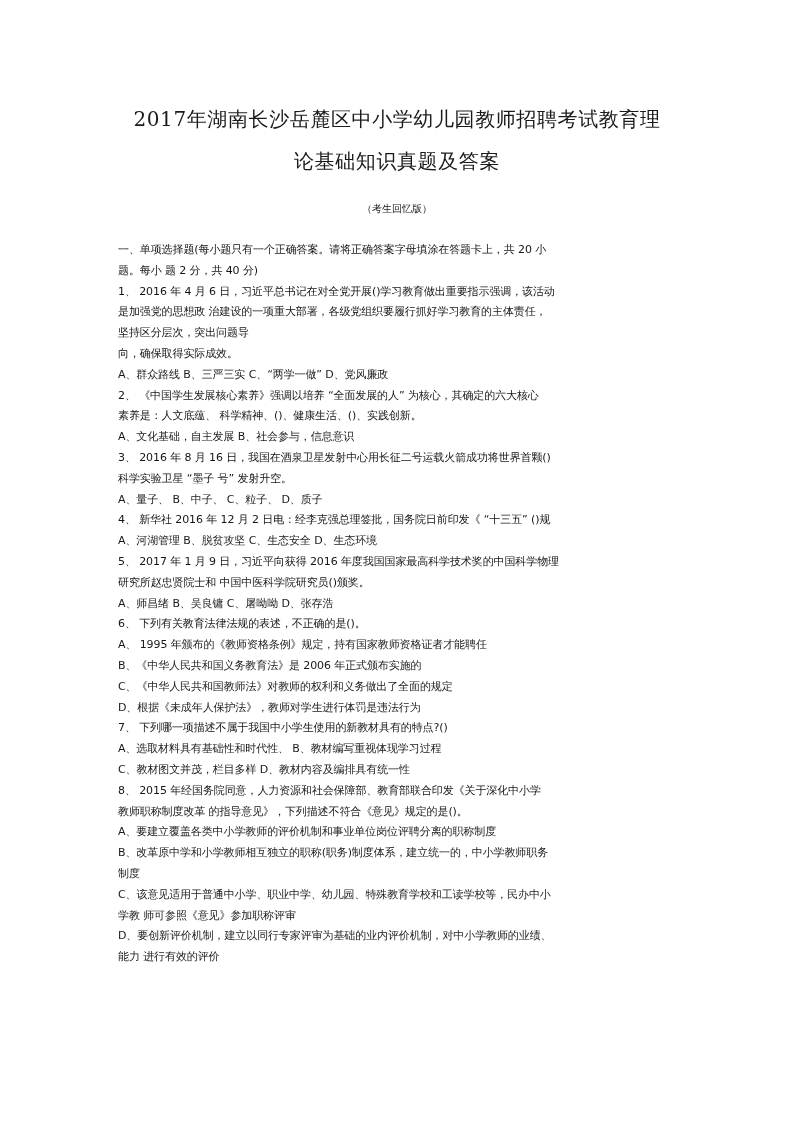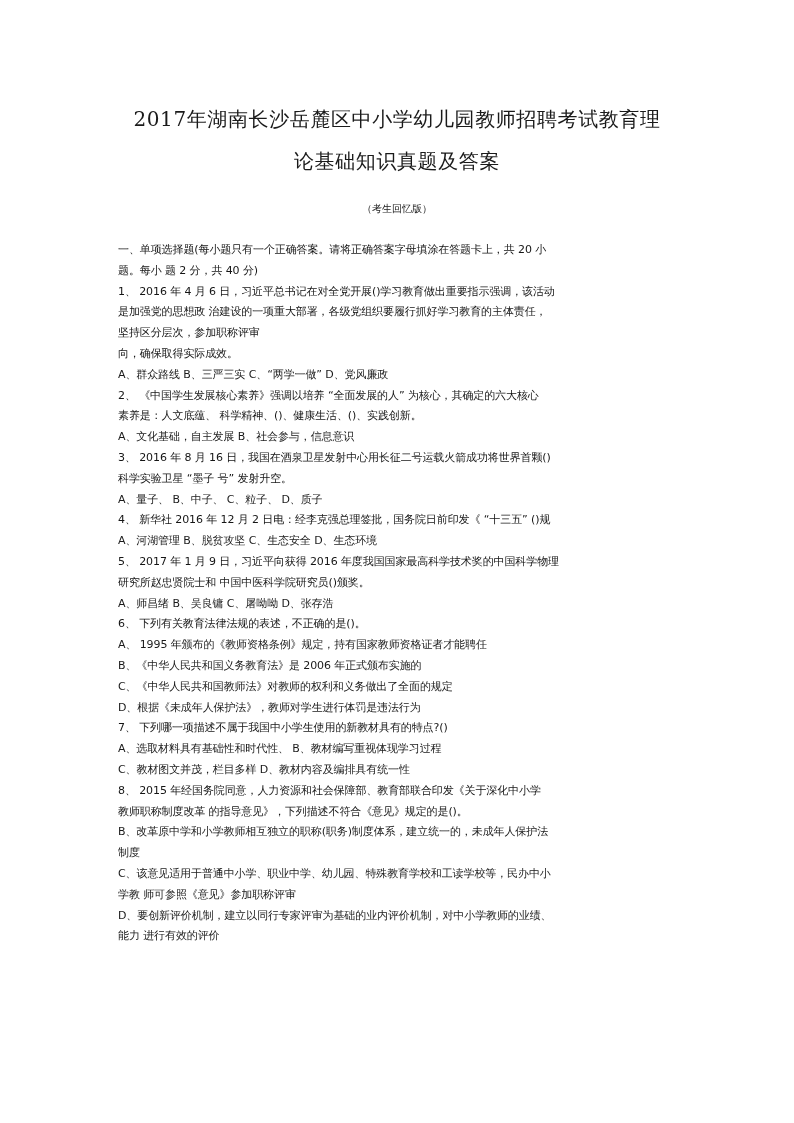--- a/index.html
+++ b/index.html
@@ -66,21 +66,21 @@
 <div class="page">
   <div class="title line1">2017年湖南长沙岳麓区中小学幼儿园教师招聘考试教育理</div>
   <div class="title line2">论基础知识真题及答案</div>
   <div class="subtitle">（考生回忆版）</div>
 
   <div class="body-lines">
     <div class="ln">一、单项选择题(每小题只有一个正确答案。请将正确答案字母填涂在答题卡上，共 20 小</div>
     <div class="ln">题。每小  题 2 分，共 40 分)</div>
     <div class="ln">1、    2016 年 4 月 6 日，习近平总书记在对全党开展()学习教育做出重要指示强调，该活动</div>
     <div class="ln">是加强党的思想政  治建设的一项重大部署，各级党组织要履行抓好学习教育的主体责任，</div>
-    <div class="ln">坚持区分层次，参加职称评审</div>
+    <div class="ln">坚持区分层次，突出问题导</div>
     <div class="ln">向，确保取得实际成效。</div>
     <div class="ln opt">A、群众路线  B、三严三实  C、“两学一做”  D、党风廉政</div>
     <div class="ln">2、    《中国学生发展核心素养》强调以培养 “全面发展的人” 为核心，其确定的六大核心</div>
     <div class="ln">素养是：人文底蕴、  科学精神、()、健康生活、()、实践创新。</div>
     <div class="ln opt">A、文化基础，自主发展      B、社会参与，信息意识</div>
     <div class="ln">3、      2016 年 8 月 16 日，我国在酒泉卫星发射中心用长征二号运载火箭成功将世界首颗()</div>
     <div class="ln">科学实验卫星 “墨子  号” 发射升空。</div>
     <div class="ln opt">A、量子、    B、中子、    C、粒子、    D、质子</div>
     <div class="ln">4、      新华社 2016 年 12 月 2 日电：经李克强总理签批，国务院日前印发《 “十三五” ()规</div>
     <div class="ln opt">A、河湖管理  B、脱贫攻坚  C、生态安全  D、生态环境</div>
@@ -90,20 +90,21 @@
     <div class="ln">6、    下列有关教育法律法规的表述，不正确的是()。</div>
     <div class="ln opt">A、   1995 年颁布的《教师资格条例》规定，持有国家教师资格证者才能聘任</div>
     <div class="ln opt">B、《中华人民共和国义务教育法》是 2006 年正式颁布实施的</div>
     <div class="ln opt">C、《中华人民共和国教师法》对教师的权利和义务做出了全面的规定</div>
     <div class="ln opt">D、根据《未成年人保护法》，教师对学生进行体罚是违法行为</div>
     <div class="ln">7、     下列哪一项描述不属于我国中小学生使用的新教材具有的特点?()</div>
     <div class="ln opt">A、选取材料具有基础性和时代性、     B、教材编写重视体现学习过程</div>
     <div class="ln opt">C、教材图文并茂，栏目多样      D、教材内容及编排具有统一性</div>
     <div class="ln">8、      2015 年经国务院同意，人力资源和社会保障部、教育部联合印发《关于深化中小学</div>
     <div class="ln">教师职称制度改革  的指导意见》，下列描述不符合《意见》规定的是()。</div>
-    <div class="ln opt">B、改革原中学和小学教师相互独立的职称(职务)制度体系，建立统一的，未成年人保护法</div>
+    <div class="ln opt">A、要建立覆盖各类中小学教师的评价机制和事业单位岗位评聘分离的职称制度</div>
+    <div class="ln opt">B、改革原中学和小学教师相互独立的职称(职务)制度体系，建立统一的，中小学教师职务</div>
     <div class="ln opt">制度</div>
     <div class="ln opt">C、该意见适用于普通中小学、职业中学、幼儿园、特殊教育学校和工读学校等，民办中小</div>
     <div class="ln opt">学教  师可参照《意见》参加职称评审</div>
     <div class="ln opt">D、要创新评价机制，建立以同行专家评审为基础的业内评价机制，对中小学教师的业绩、</div>
     <div class="ln opt">能力  进行有效的评价</div>
   </div>
 </div>
 
 </body></html>

